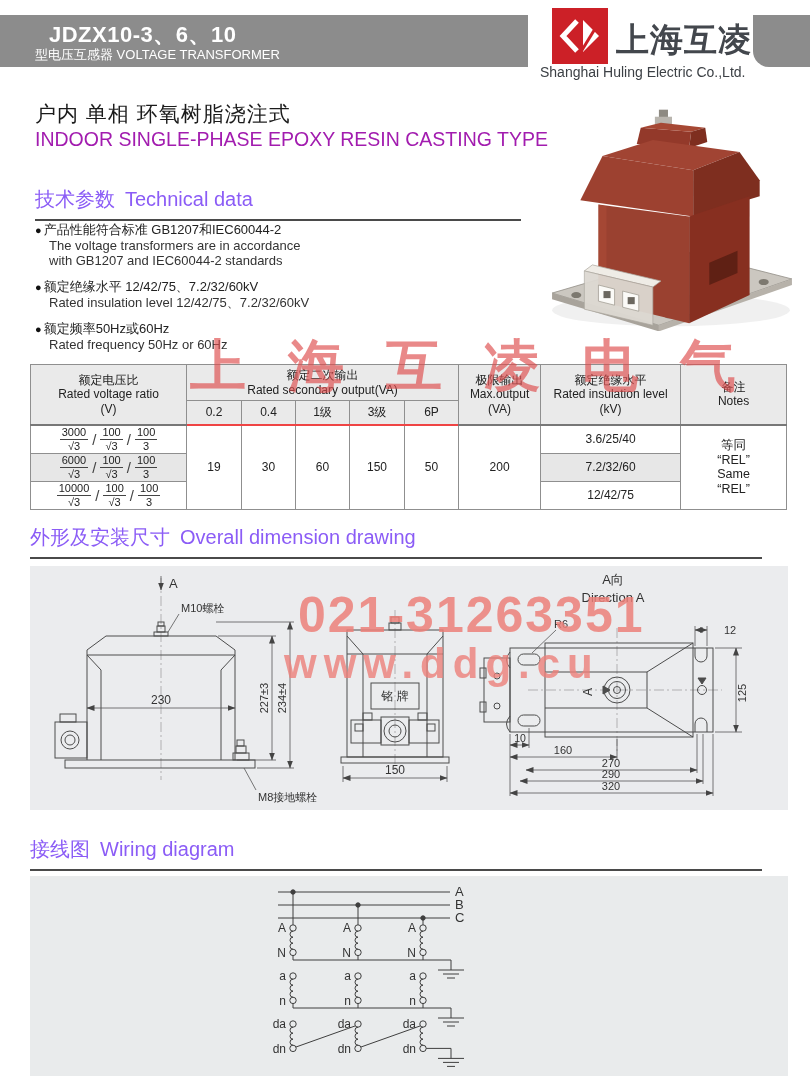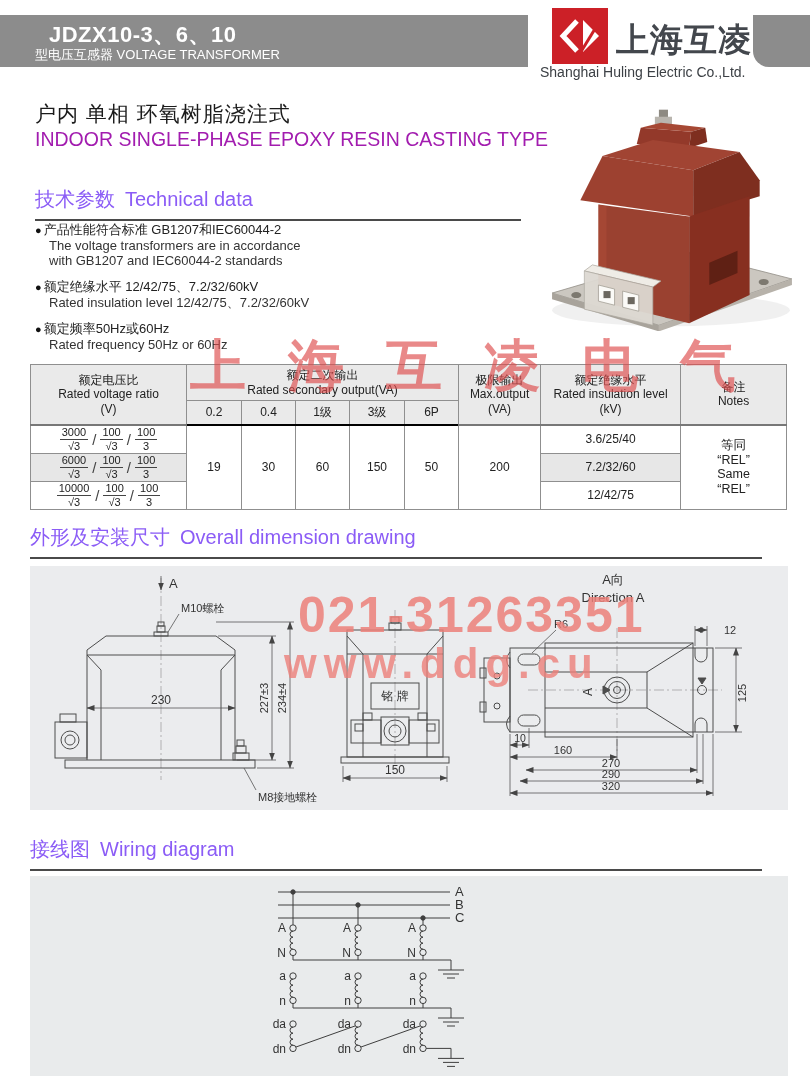--- a/index.html
+++ b/index.html
@@ -38,21 +38,21 @@
   .wm-brand { position:absolute; left:190px; top:329px; font-size:56px; font-weight:bold; color:rgba(222,76,76,.66); letter-spacing:42px; white-space:nowrap; z-index:6; pointer-events:none; }
   .wm-phone { position:absolute; left:268px; top:20px; font-size:50px; font-weight:bold; color:rgba(236,128,121,.85); letter-spacing:2px; z-index:6; pointer-events:none; }
   .wm-site  { position:absolute; left:254px; top:74px; font-size:42px; font-weight:bold; color:rgba(236,128,121,.8); letter-spacing:7px; z-index:6; pointer-events:none; }
 
   
   .spec-table { position:absolute; left:30px; top:364px; width:756px; border-collapse:collapse; table-layout:fixed; font-size:12px; color:#222; z-index:2; }
   .spec-table th, .spec-table td { border:1px solid #8f8f8f; text-align:center; vertical-align:middle; padding:1px 2px; font-weight:normal; }
   .spec-table thead th { background:#eaeaea; line-height:14.5px; }
   .spec-table thead tr:first-child { height:36px; }
   .spec-table thead tr:last-child  { height:24px; }
-  .spec-table thead tr:last-child th { border-bottom:2px solid #000000; }
+  .spec-table thead tr:last-child th { border-bottom:2px solid #ef4444; }
   .spec-table thead th.rs { border-bottom:2px solid #777; }
   .spec-table tbody tr { height:28px; }
   .spec-table tbody tr:nth-child(2) td { background:#e7e7e7; }
   .spec-table td.merged { background:#fff !important; }
   .ratio-cell { display:flex; align-items:center; justify-content:center; gap:4px; }
   .frac { display:inline-block; text-align:center; font-size:11px; line-height:11px; }
   .frac .n { display:block; border-bottom:1px solid #444; padding:0 2px 1px; }
   .frac .d { display:block; padding-top:1px; }
   .fsep { font-size:15px; color:#444; }
   .notes-cell div { line-height:14.5px; font-size:12.5px; }

